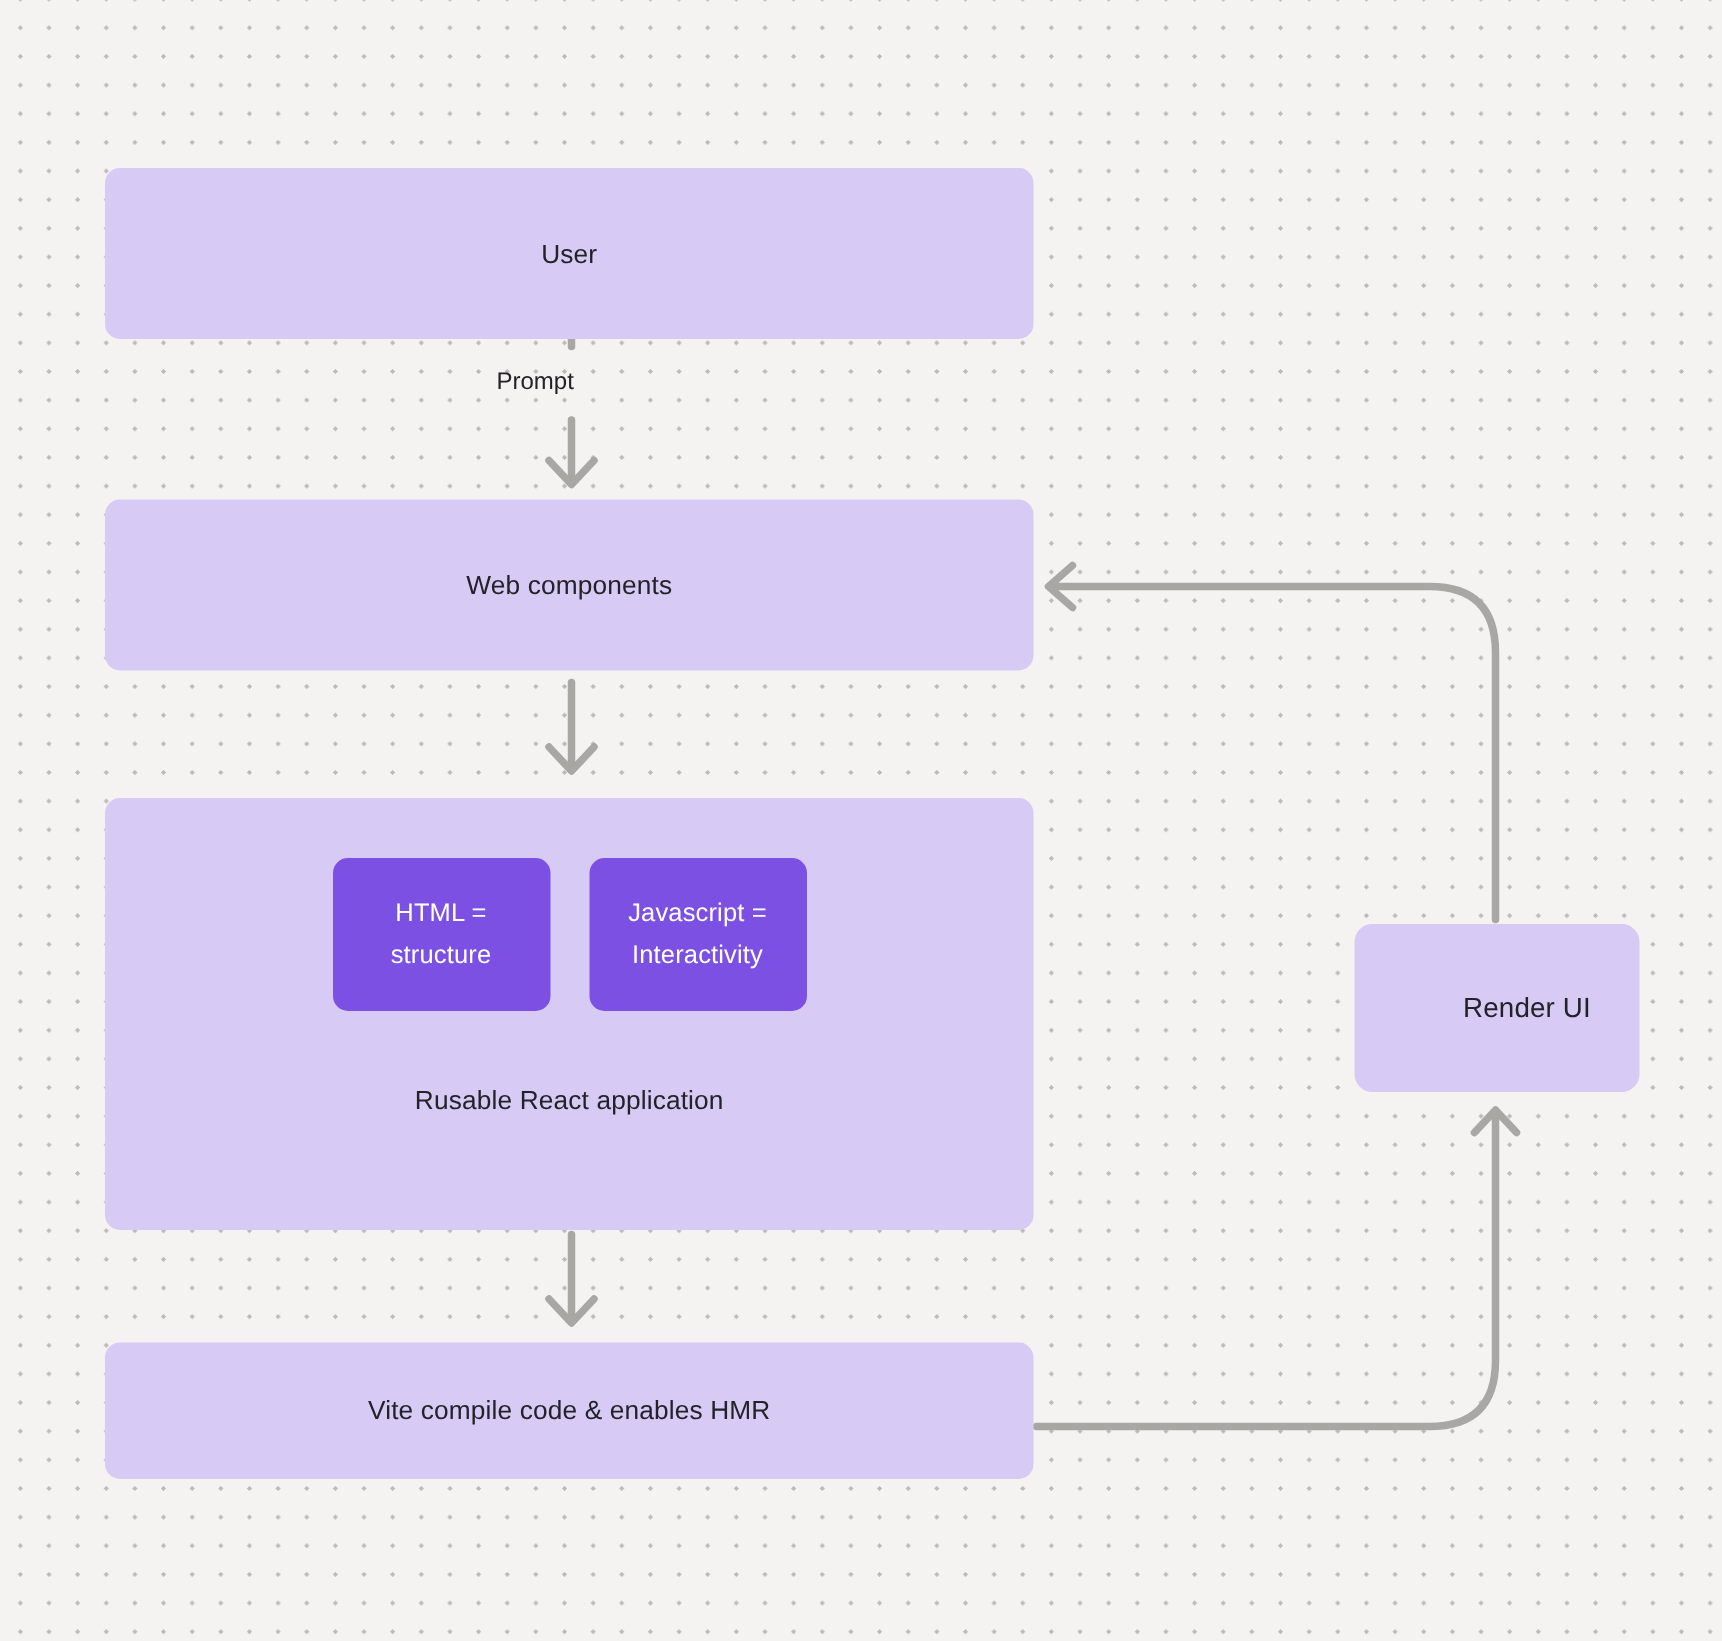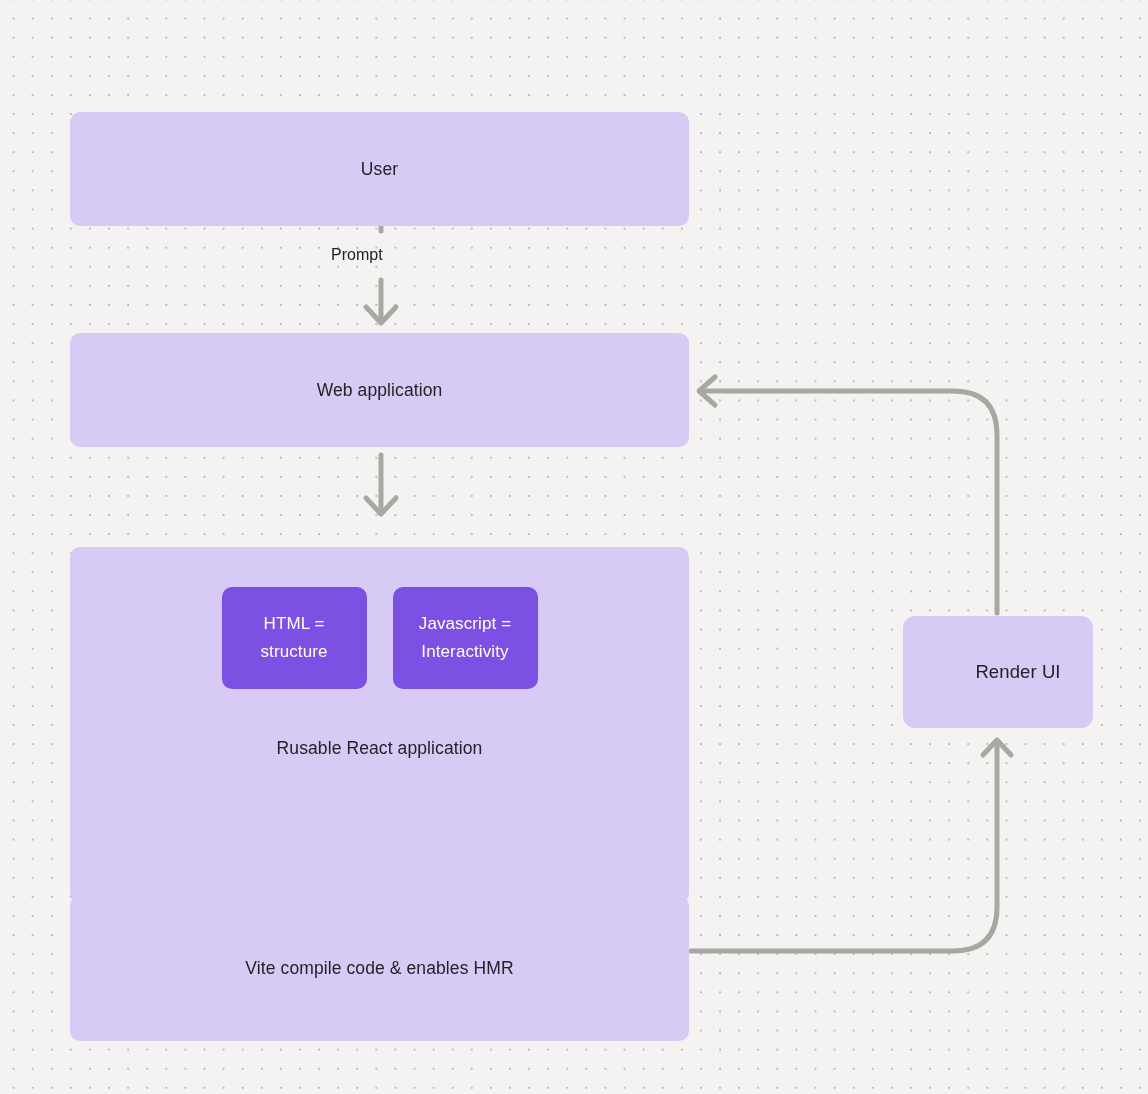--- a/index.html
+++ b/index.html
@@ -44,24 +44,24 @@
     display:flex;
     align-items:center;
     justify-content:center;
     color:var(--text-dark);
     font-size:17.5px;
     font-weight:500;
     letter-spacing:.1px;
   }
   .node-user{left:70px;top:64px;width:619px;height:114px;margin-top:48px;}
   .node-web{left:70px;top:333px;width:619px;height:114px;}
-  .node-vite{left:70px;top:895px;width:619px;height:146px;}
+  .node-vite{left:70px;top:895px;width:619px;height:91px;}
   .node-render{left:903px;top:616px;width:190px;height:112px;border-radius:12px;font-size:18.5px;padding-left:40px;}
   .node-group{
-    left:70px;top:547px;width:619px;height:356px;
+    left:70px;top:532px;width:619px;height:288px;
     display:block;
   }
   .group-row{
     display:flex;
     justify-content:center;
     gap:26px;
     padding-top:40px;
   }
   .chip{
     width:145px;height:102px;
@@ -118,21 +118,21 @@
     <path d="M715,377 L699,391 L715,405"></path>
   </svg>
 
   <div class="node node-user">
     <span>User</span>
   </div>
 
   <div class="edge-label">Prompt</div>
 
   <div class="node node-web">
-    <span>Web application</span>
+    <span>Web components</span>
   </div>
 
   <div class="node node-group">
     <div class="group-row">
       <div class="chip">
         <span>HTML = structure</span>
       </div>
       <div class="chip">
         <span>Javascript = Interactivity</span>
       </div>

